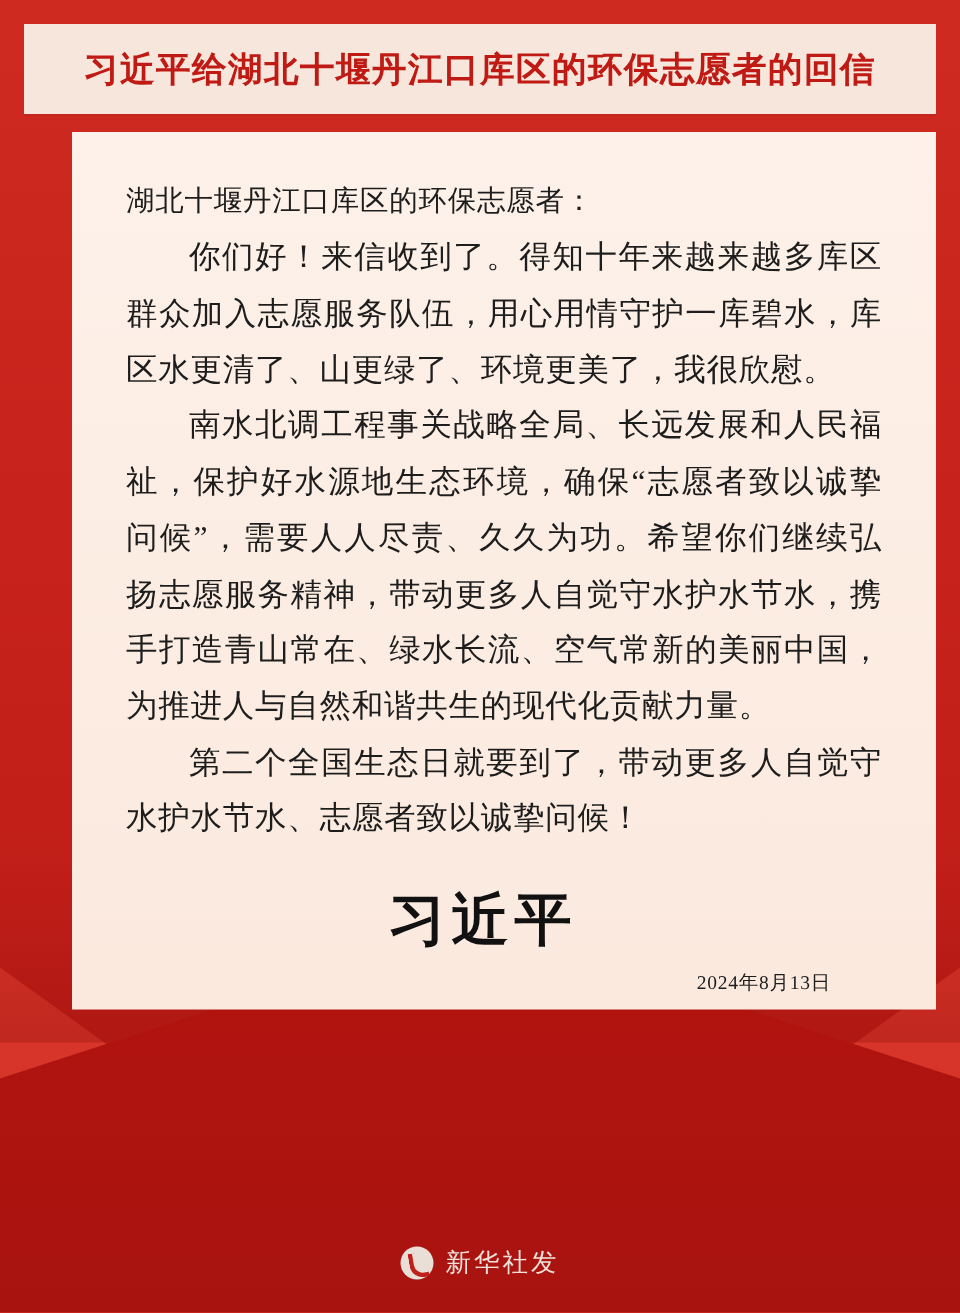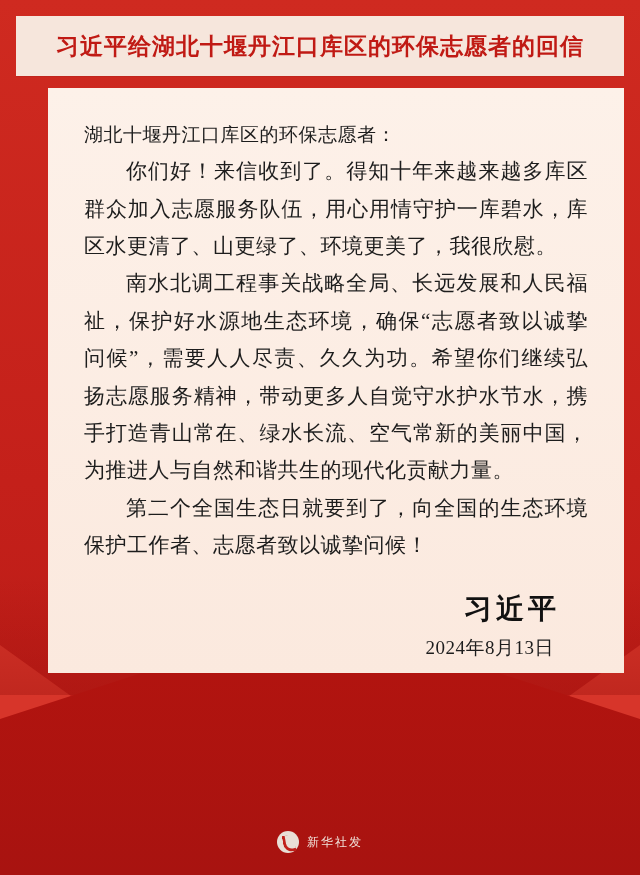--- a/index.html
+++ b/index.html
@@ -109,30 +109,31 @@
     text-align: justify;
     letter-spacing: 0.5px;
     margin: 0;
   }
   .sign-wrap {
     margin-top: 30px;
     text-align: right;
     padding-right: 28px;
   }
   .signature {
-    font-size: 28px;
+    font-size: 38px;
     color: #111;
     font-family: "Liberation Serif", "DejaVu Serif", serif;
     font-weight: bold;
     letter-spacing: 4px;
     line-height: 1.1;
+    text-align: center;
   }
   .sign-date {
     margin-top: 10px;
-    font-size: 19px;
+    font-size: 13px;
     color: #1d1d1d;
     letter-spacing: 0.5px;
     padding-right: 6px;
   }
 
   
   .footer {
     position: absolute;
     bottom: 22px;
     left: 0;
@@ -157,21 +158,21 @@
     top: 4px;
     width: 9px;
     height: 14px;
     border-left: 3px solid #c0201a;
     border-bottom: 3px solid #c0201a;
     border-bottom-left-radius: 9px;
     transform: rotate(-10deg);
   }
   .footer-text {
     color: #f0e2da;
-    font-size: 12px;
+    font-size: 17px;
     letter-spacing: 2px;
   }
 </style>
 </head>
 <body>
 
 <div class="poster">
 
   <div class="env-left"></div>
   <div class="env-right"></div>
@@ -179,21 +180,21 @@
   <div class="env-mid"></div>
 
   <div class="title-bar">
     <div class="title-text">习近平给湖北十堰丹江口库区的环保志愿者的回信</div>
   </div>
 
   <div class="letter">
     <div class="salutation">湖北十堰丹江口库区的环保志愿者：</div>
     <p class="para">你们好！来信收到了。得知十年来越来越多库区群众加入志愿服务队伍，用心用情守护一库碧水，库区水更清了、山更绿了、环境更美了，我很欣慰。</p>
     <p class="para">南水北调工程事关战略全局、长远发展和人民福祉，保护好水源地生态环境，确保“志愿者致以诚挚问候”，需要人人尽责、久久为功。希望你们继续弘扬志愿服务精神，带动更多人自觉守水护水节水，携手打造青山常在、绿水长流、空气常新的美丽中国，为推进人与自然和谐共生的现代化贡献力量。</p>
-    <p class="para">第二个全国生态日就要到了，向全国的生态环境保护工作者、志愿者致以诚挚问候！</p>
+    <p class="para">第二个全国生态日就要到了，带动更多人自觉守水护水节水、志愿者致以诚挚问候！</p>
 
     <div class="sign-wrap">
       <div class="signature">习近平</div>
       <div class="sign-date">2024年8月13日</div>
     </div>
   </div>
 
   <div class="footer">
     <span class="logo-circle"></span>
     <span class="footer-text">新华社发</span>

